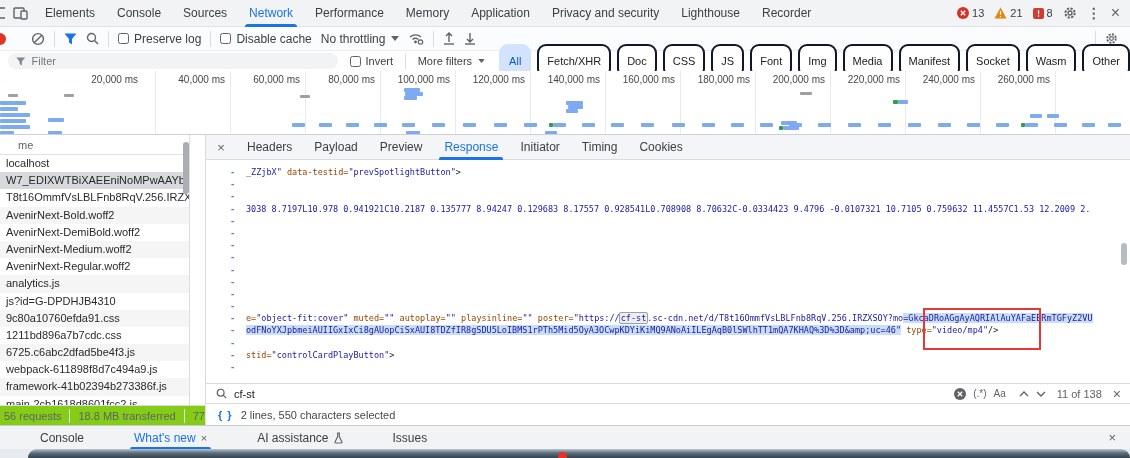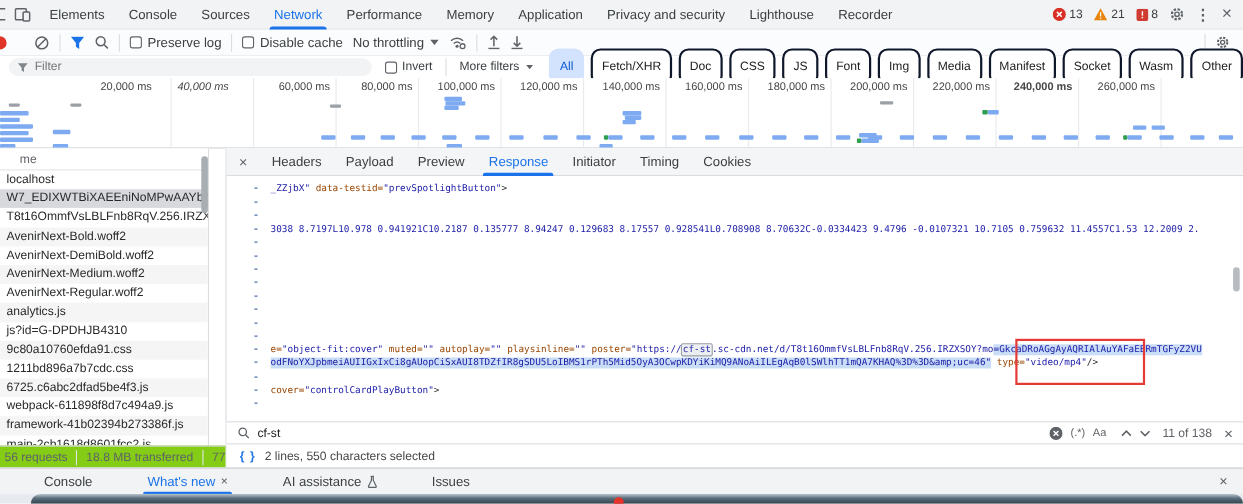--- a/index.html
+++ b/index.html
@@ -254,41 +254,41 @@
       <span class="chip">Socket</span>
       <span class="chip">Wasm</span>
       <span class="chip">Other</span>
     </div>
 </div>
 
 <div id="timeline" class="abs">
     <div class="gline" style="left: 155px;"></div>
     <div class="tick" style="left: 66px;">20,000 ms</div>
     <div class="gline" style="left: 230px;"></div>
-    <div class="tick" style="left: 136px; font-style: italic;">40,000 ms</div>
+    <div class="tick" style="left: 153px;">40,000 ms</div>
     <div class="gline" style="left: 305px;"></div>
     <div class="tick" style="left: 228px;">60,000 ms</div>
     <div class="gline" style="left: 380px;"></div>
     <div class="tick" style="left: 303px;">80,000 ms</div>
     <div class="gline" style="left: 455px;"></div>
     <div class="tick" style="left: 378px;">100,000 ms</div>
     <div class="gline" style="left: 530px;"></div>
     <div class="tick" style="left: 453px;">120,000 ms</div>
     <div class="gline" style="left: 605px;"></div>
     <div class="tick" style="left: 528px;">140,000 ms</div>
     <div class="gline" style="left: 680px;"></div>
     <div class="tick" style="left: 603px;">160,000 ms</div>
     <div class="gline" style="left: 755px;"></div>
     <div class="tick" style="left: 678px;">180,000 ms</div>
     <div class="gline" style="left: 830px;"></div>
     <div class="tick" style="left: 753px;">200,000 ms</div>
     <div class="gline" style="left: 905px;"></div>
     <div class="tick" style="left: 828px;">220,000 ms</div>
     <div class="gline" style="left: 980px;"></div>
-    <div class="tick" style="left: 903px; font-weight: bold;">240,000 ms</div>
+    <div class="tick" style="left: 903px;">240,000 ms</div>
     <div class="gline" style="left: 1055px;"></div>
     <div class="tick" style="left: 978px;">260,000 ms</div>
     <div class="bar" style="left: 8px; top: 23px; width: 10px; height: 3px; background: rgb(154, 160, 166);"></div>
     <div class="bar" style="left: 64px; top: 23px; width: 10px; height: 3px; background: rgb(154, 160, 166);"></div>
     <div class="bar" style="left: 300px; top: 24px; width: 10px; height: 3px; background: rgb(154, 160, 166);"></div>
     <div class="bar" style="left: 800px; top: 21px; width: 12px; height: 3px; background: rgb(154, 160, 166);"></div>
     <div class="bar" style="left: 0px; top: 30px; width: 26px; height: 4px; background: rgb(125, 170, 240);"></div>
     <div class="bar" style="left: 0px; top: 36px; width: 18px; height: 4px; background: rgb(125, 170, 240);"></div>
     <div class="bar" style="left: 0px; top: 42px; width: 30px; height: 4px; background: rgb(125, 170, 240);"></div>
     <div class="bar" style="left: 48px; top: 47px; width: 16px; height: 4px; background: rgb(125, 170, 240);"></div>
@@ -388,21 +388,21 @@
       <div class="cl"><span class="gut">-</span><span></span></div>
       <div class="cl"><span class="gut">-</span><span></span></div>
       <div class="cl"><span class="gut">-</span><span></span></div>
       <div class="cl"><span class="gut">-</span><span></span></div>
       <div class="cl"><span class="gut">-</span><span></span></div>
       <div class="cl"><span class="gut">-</span><span></span></div>
       <div class="cl"><span class="gut">-</span><span></span></div>
       <div class="cl"><span class="gut">-</span><span><span class="seg-attr">e=</span><span class="seg-val">"object-fit:cover"</span><span class="seg-plain"> </span><span class="seg-attr">muted=</span><span class="seg-val">""</span><span class="seg-plain"> </span><span class="seg-attr">autoplay=</span><span class="seg-val">""</span><span class="seg-plain"> </span><span class="seg-attr">playsinline=</span><span class="seg-val">""</span><span class="seg-plain"> </span><span class="seg-attr">poster=</span><span class="seg-val">"https://</span><span class="seg-val match">cf-st</span><span class="seg-val">.sc-cdn.net/d/T8t16OmmfVsLBLFnb8RqV.256.IRZXSOY?mo</span><span class="seg-val sel">=GkcaDRoAGgAyAQRIAlAuYAFaEERmTGFyZ2VU</span></span></div>
       <div class="cl"><span class="gut">-</span><span><span class="seg-val sel">odFNoYXJpbmeiAUIIGxIxCi8gAUopCiSxAUI8TDZfIR8gSDU5LoIBMS1rPTh5Mid5OyA3OCwpKDYiKiMQ9ANoAiILEgAqB0lSWlhTT1mQA7KHAQ%3D%3D&amp;amp;uc=46"</span><span class="seg-plain"> </span><span class="seg-attr">type=</span><span class="seg-val">"video/mp4"</span><span class="seg-plain">/&gt;</span></span></div>
       <div class="cl"><span class="gut">-</span><span></span></div>
-      <div class="cl"><span class="gut">-</span><span><span class="seg-attr">cover=</span><span class="seg-val">"controlCardPlayButton"</span><span class="seg-plain">&gt;</span></span></div>
+      <div class="cl"><span class="gut">-</span><span><span class="seg-attr">stid=</span><span class="seg-val">"controlCardPlayButton"</span><span class="seg-plain">&gt;</span></span></div>
       <div class="cl"><span class="gut">-</span><span></span></div>
     </div>
   <div id="redbox"></div>
   <div id="code-scroll"></div>
   <div id="psearch">
     <svg width="11" height="11" viewBox="0 0 13 13">
         <circle cx="5.5" cy="5.5" r="4" fill="none" stroke="#5f6368" stroke-width="1.4"></circle>
         <line x1="8.5" y1="8.5" x2="12" y2="12" stroke="#5f6368" stroke-width="1.4"></line>
       </svg>
     <input value="cf-st" style="">

